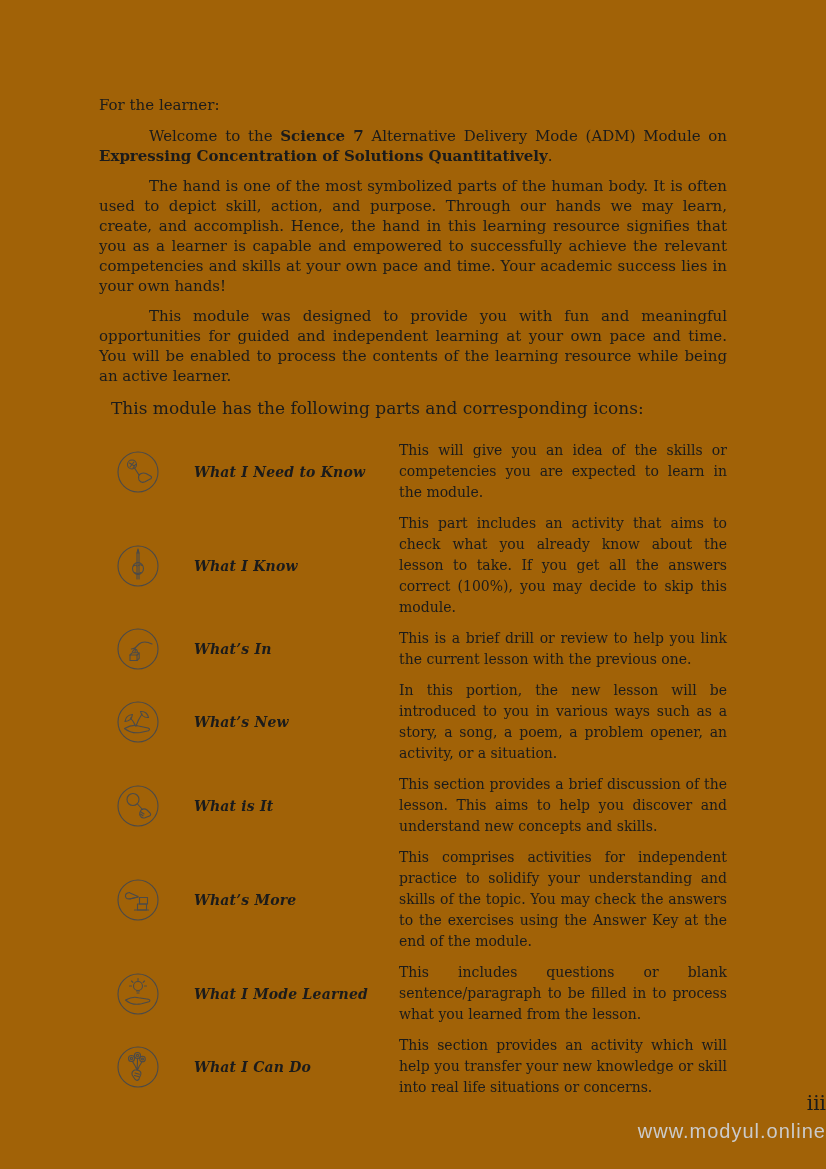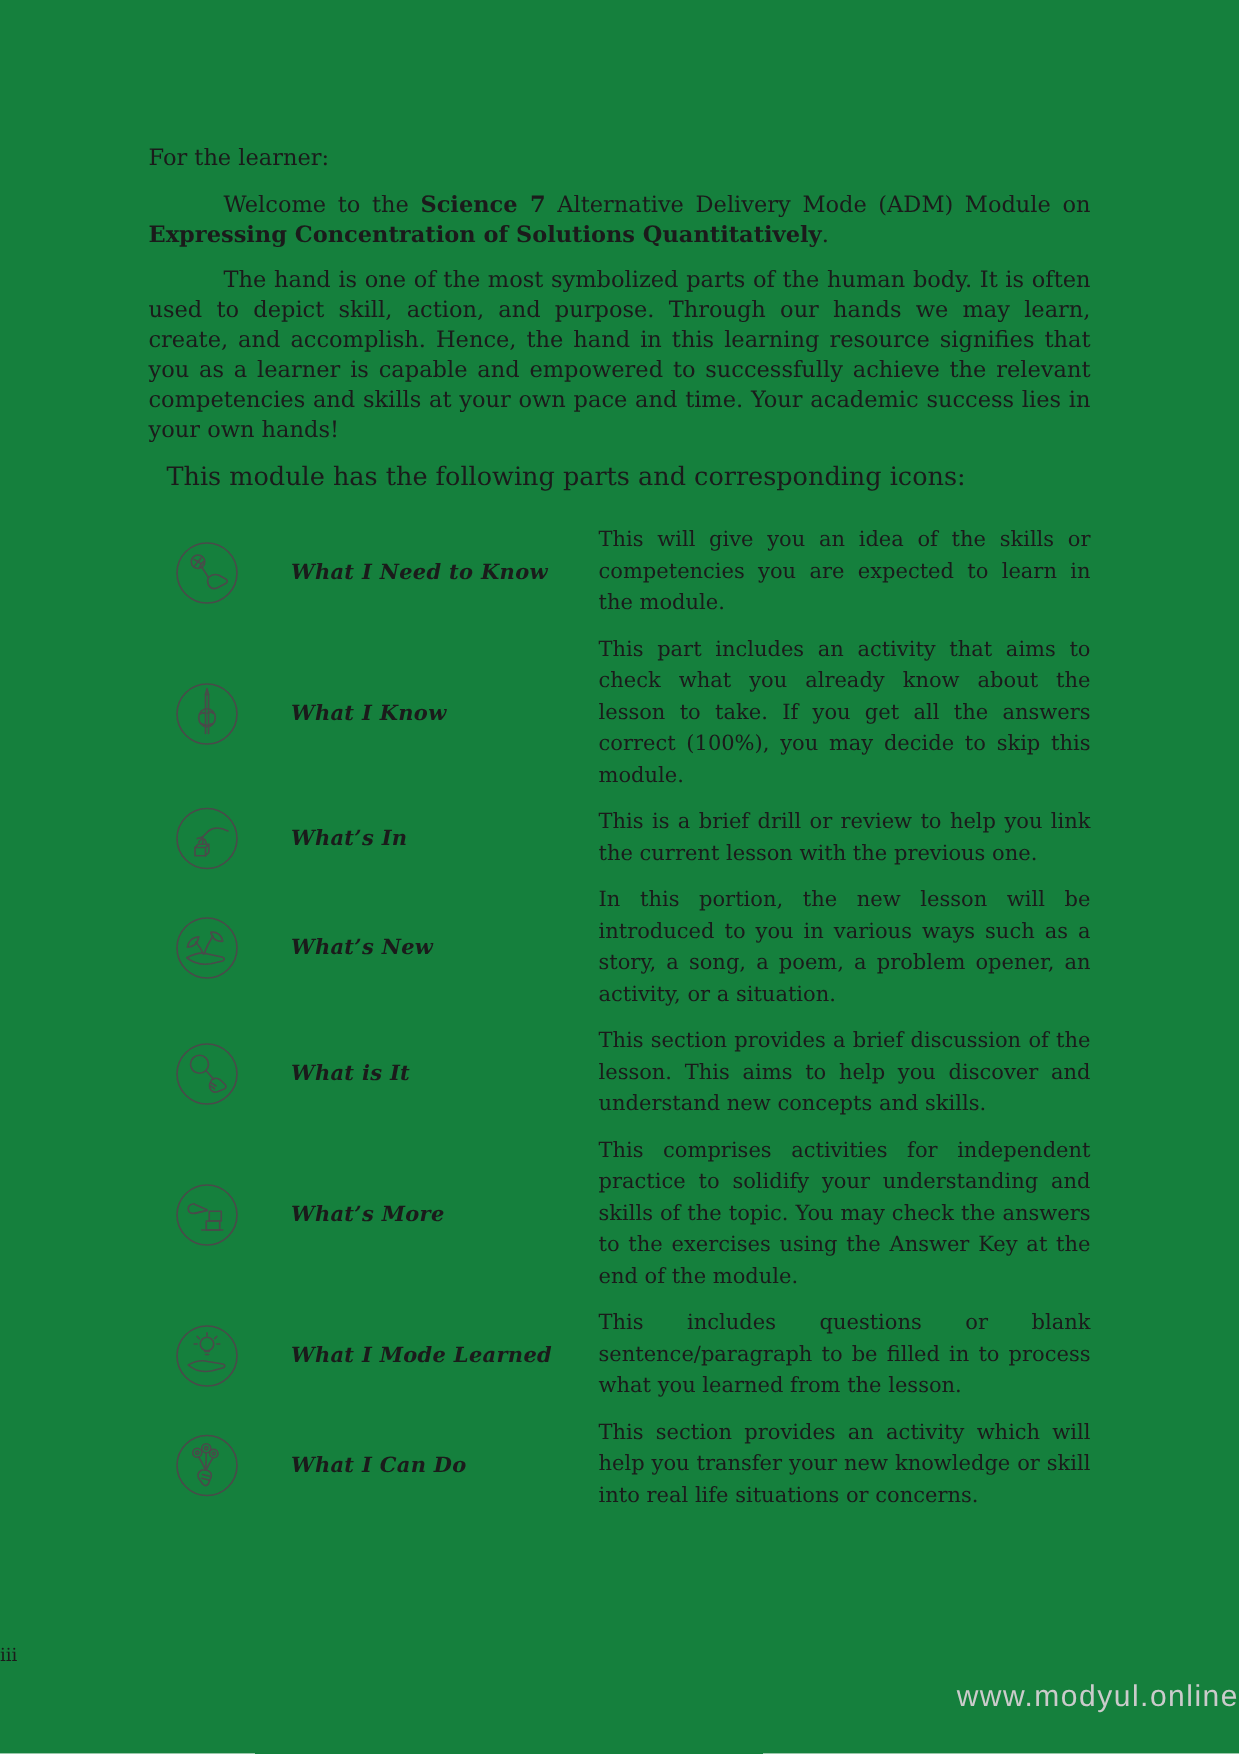--- a/index.html
+++ b/index.html
@@ -1,19 +1,19 @@
 <!DOCTYPE html>
 <html><head>
 <meta charset="utf-8">
 <style>
   html,body { margin:0; padding:0; background:#ffffff; }
   .page {
     position:relative;
     width:826px; height:1169px;
-    background:#15803d;
+    background:#a16207;
     font-family:"DejaVu Serif", serif;
     color:#1b1b1b;
     overflow:hidden;
   }
   .content {
     position:absolute; left:99px; top:95px; width:628px;
   }
   .salutation { font-size:15px; line-height:20px; margin:0 0 11px 0; }
   p.body-par {
     font-size:15px; line-height:20px; margin:0 0 10px 0;
@@ -33,21 +33,21 @@
     letter-spacing:0.2px;
     margin-left:16px;
   }
   .desc-cell {
     flex:1 1 auto;
     font-size:14px; line-height:21px; text-align:justify;
   }
 
   .page-number {
     position:absolute; top:1094px; left:0; width:826px;
-    text-align:left; font-size:12px; line-height:18px;
+    text-align:right; font-size:20px; line-height:18px;
   }
   .watermark {
     position:absolute; top:1120px; left:0; width:826px;
     text-align:right;
     font-family:"Liberation Sans", sans-serif;
     font-size:20px; color:#cbcbcb; letter-spacing:1px;
   }
   .ic { stroke:#4a4a4a; fill:none; stroke-width:1.1; stroke-linecap:round; stroke-linejoin:round; }
 </style>
 </head>
@@ -55,20 +55,21 @@
 
 <div class="page">
   <div class="content">
 
     <p class="salutation">For the learner:</p>
 
     <p class="body-par indent"><span>Welcome to the </span><b>Science 7</b><span> Alternative Delivery Mode (ADM) Module on </span><b>Expressing Concentration of Solutions Quantitatively</b><span>.</span></p>
 
     <p class="body-par indent">The hand is one of the most symbolized parts of the human body. It is often used to depict skill, action, and purpose. Through our hands we may learn, create, and accomplish. Hence, the hand in this learning resource signifies that you as a learner is capable and empowered to successfully achieve the relevant competencies and skills at your own pace and time. Your academic success lies in your own hands!</p>
 
+    <p class="body-par indent">This module was designed to provide you with fun and meaningful opportunities for guided and independent learning at your own pace and time. You will be enabled to process the contents of the learning resource while being an active learner.</p>
 
     <p class="lead">This module has the following parts and corresponding icons:</p>
 
     <div class="rows">
 
       <div class="row">
         <div class="icon-cell">
           <svg width="42" height="42" viewBox="0 0 42 42">
             <g class="ic">
               <circle cx="21" cy="21" r="20"></circle>

